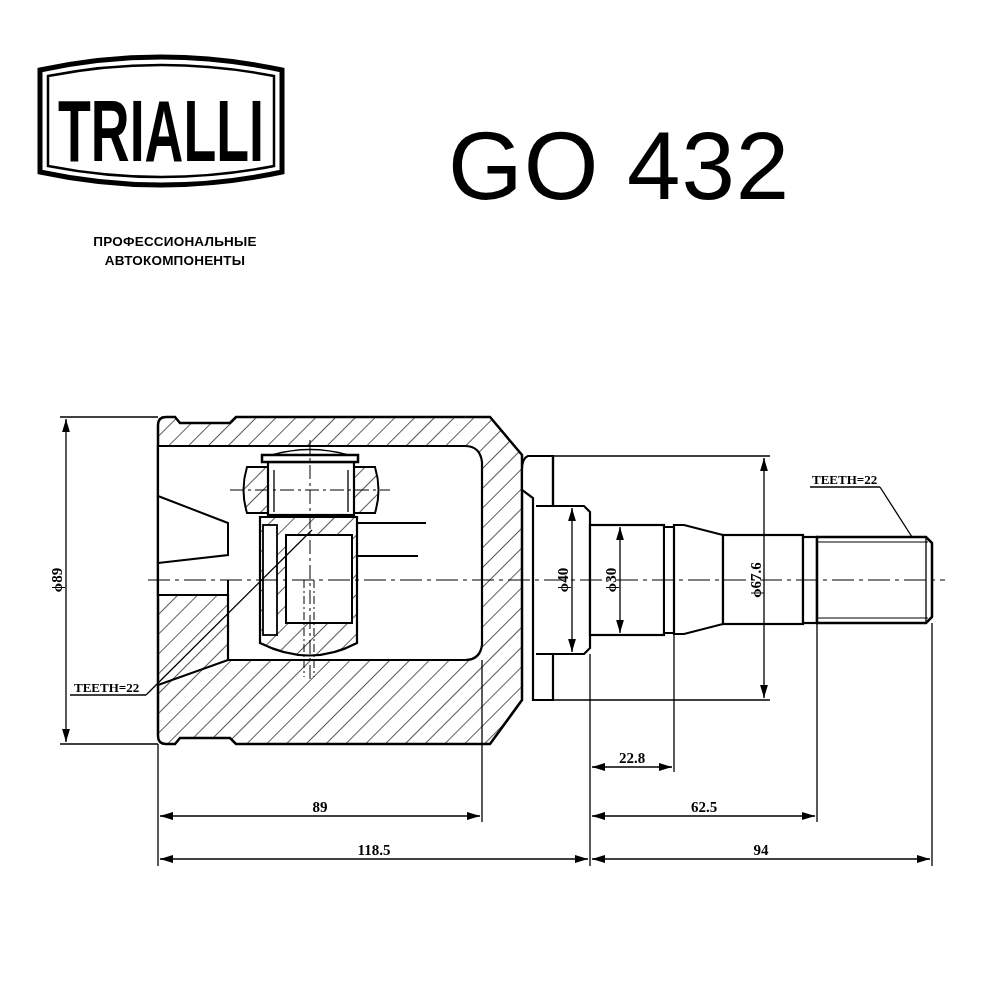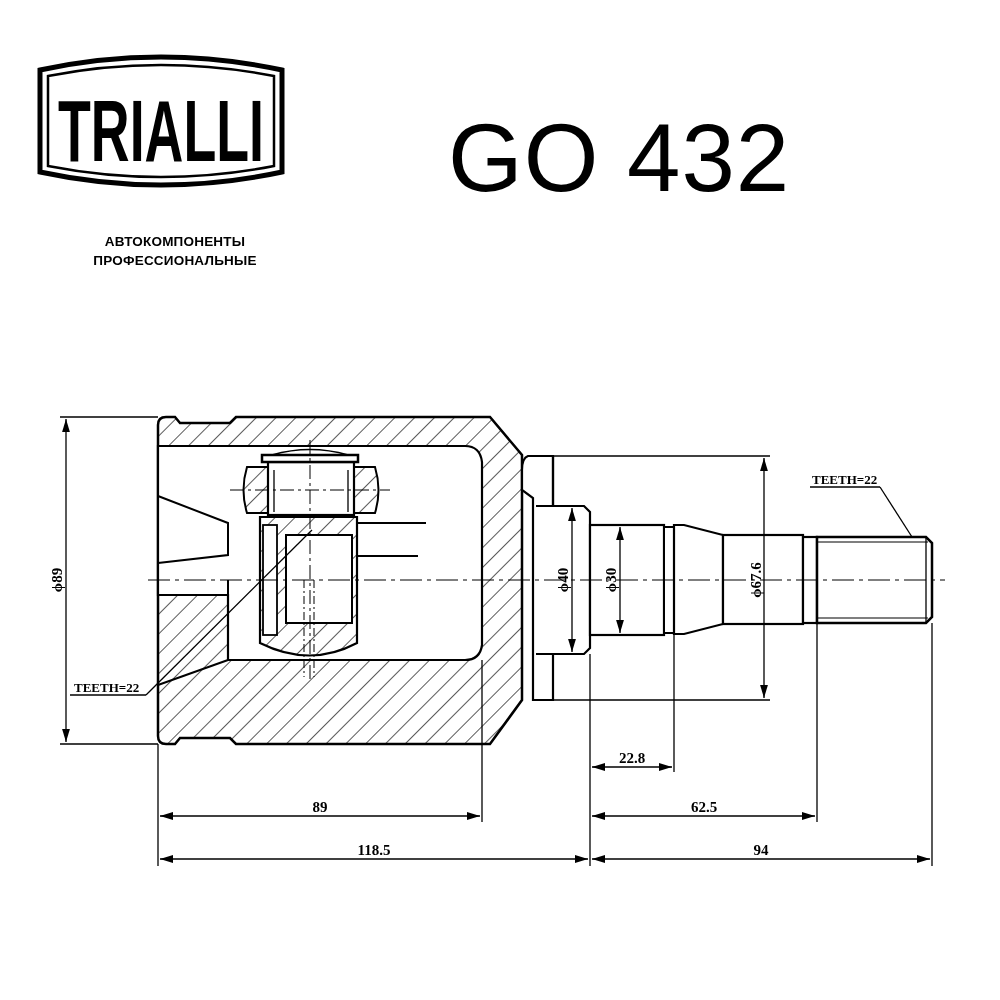--- a/index.html
+++ b/index.html
@@ -1,37 +1,37 @@
 <!DOCTYPE html>
 <html><head>
   <meta charset="utf-8">
   <style>
     html, body { margin:0; padding:0; background:#ffffff; }
     body { width:1000px; height:1000px; position:relative; overflow:hidden; font-family:"Liberation Sans", sans-serif; color:#000; }
     .logo { position:absolute; left:36px; top:52px; width:250px; height:138px; }
     .brand-sub { position:absolute; left:60px; top:232px; width:230px; text-align:center; font-family:"Liberation Sans", sans-serif; font-weight:bold; font-size:13.5px; line-height:19px; letter-spacing:0.2px; }
-    .part-no { position:absolute; left:448px; top:108px; font-family:"Liberation Sans", sans-serif; font-size:96px; line-height:100px; letter-spacing:1px; font-weight:normal; }
+    .part-no { position:absolute; left:448px; top:116px; font-family:"Liberation Sans", sans-serif; font-size:96px; line-height:100px; letter-spacing:1px; font-weight:normal; }
     svg.drawing { position:absolute; left:0; top:0; width:1000px; height:1000px; }
     .dimtext { font-family:"Liberation Serif", serif; font-weight:bold; font-size:15px; fill:#000; }
     .annot { font-family:"Liberation Serif", serif; font-weight:bold; font-size:13px; fill:#000; }
   </style>
 </head>
 <body>
 
 <div class="logo">
   <svg width="250" height="138" viewBox="0 0 250 138">
     <path d="M4,18 Q125,-8 246,18 L246,120 Q125,146 4,120 Z" fill="none" stroke="#000" stroke-width="5"></path>
     <path d="M12,24 Q125,2 238,24 L238,114 Q125,136 12,114 Z" fill="none" stroke="#000" stroke-width="2.5"></path>
     <text x="125" y="109" text-anchor="middle" font-family="'Liberation Sans', sans-serif" font-weight="bold" font-size="88" textLength="206" lengthAdjust="spacingAndGlyphs">TRIALLI</text>
   </svg>
 </div>
 
 <div class="brand-sub">
+  <div>ПРОФЕССИОНАЛЬНЫЕ</div>
   <div>АВТОКОМПОНЕНТЫ</div>
-  <div>ПРОФЕССИОНАЛЬНЫЕ</div>
 </div>
 
 <div class="part-no">GO 432</div>
 
 <svg class="drawing" viewBox="0 0 1000 1000">
   <defs>
     <pattern id="hatch" patternUnits="userSpaceOnUse" width="14" height="14" patternTransform="rotate(45)">
       <line x1="0" y1="0" x2="0" y2="14" stroke="#000" stroke-width="1.3"></line>
     </pattern>
     <marker id="arr" viewBox="0 0 10 6" refX="10" refY="3" markerWidth="10" markerHeight="6" orient="auto-start-reverse">

